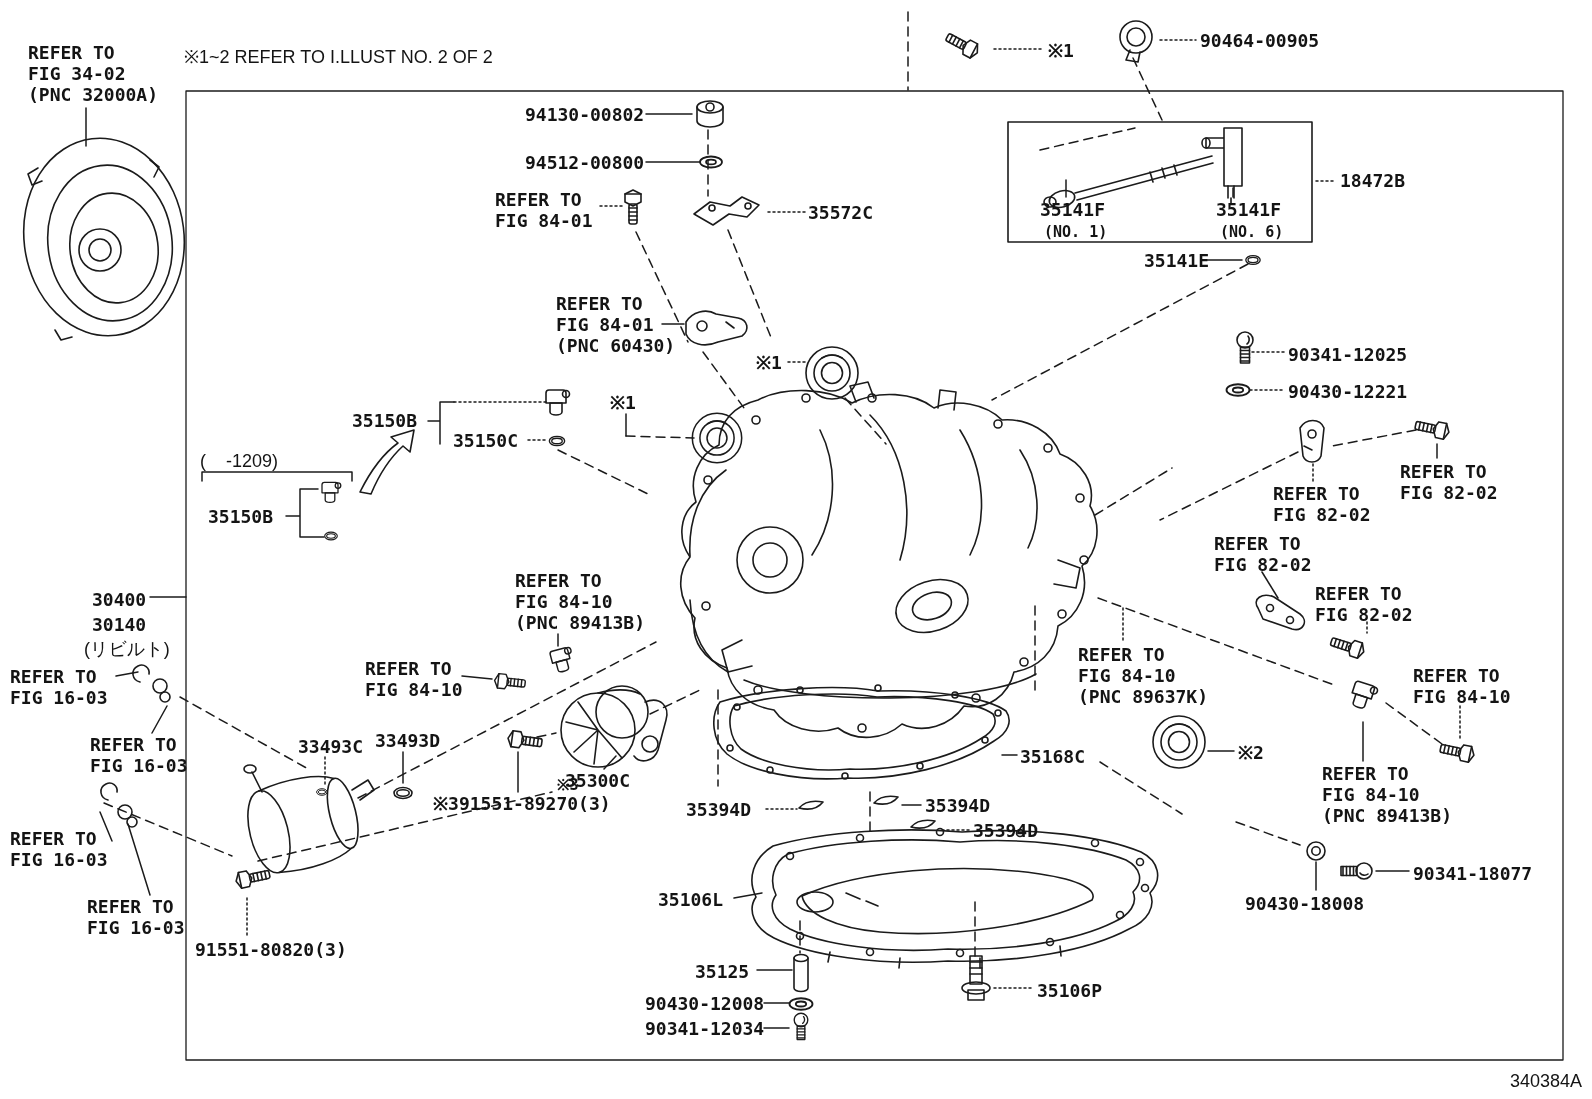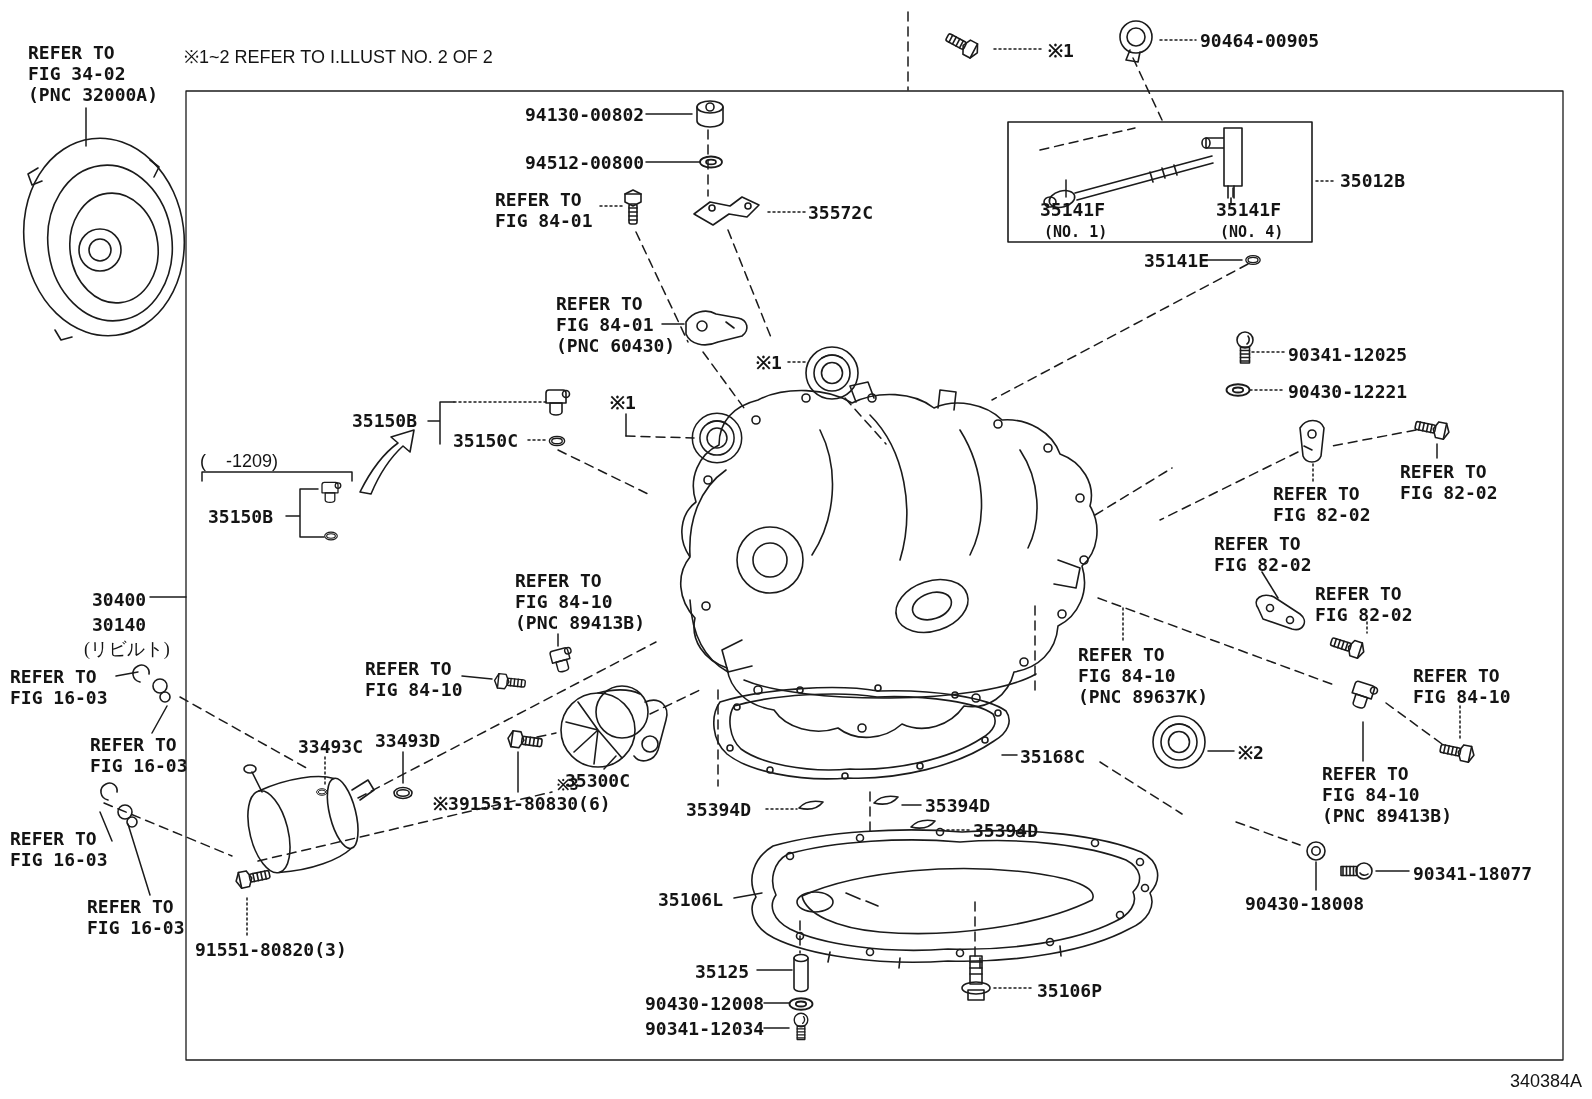--- a/index.html
+++ b/index.html
@@ -343,51 +343,51 @@
 
 <div id="label-layer">
       <div class="lbl ref" style="left: 28px; top: 42px;"><div>REFER TO</div><div>FIG 34-02</div><div>(PNC 32000A)</div></div>
       <div class="lbl note" style="left: 184px; top: 44px;"><div>※1~2 REFER TO I.LLUST NO. 2 OF 2</div></div>
       <div class="lbl pn" style="left: 525px; top: 104px;"><div>94130-00802</div></div>
       <div class="lbl pn" style="left: 525px; top: 152px;"><div>94512-00800</div></div>
       <div class="lbl ref" style="left: 495px; top: 189px;"><div>REFER TO</div><div>FIG 84-01</div></div>
       <div class="lbl pn" style="left: 808px; top: 202px;"><div>35572C</div></div>
       <div class="lbl pn" style="left: 1048px; top: 40px;"><div>※1</div></div>
       <div class="lbl pn" style="left: 1200px; top: 30px;"><div>90464-00905</div></div>
-      <div class="lbl pn" style="left: 1340px; top: 170px;"><div>35012B</div></div>
+      <div class="lbl pn" style="left: 1340px; top: 170px;"><div>18472B</div></div>
       <div class="lbl pn" style="left: 1040px; top: 199px;"><div>35141F</div></div>
       <div class="lbl sub" style="left: 1044px; top: 223px;"><div>(NO. 1)</div></div>
       <div class="lbl pn" style="left: 1216px; top: 199px;"><div>35141F</div></div>
-      <div class="lbl sub" style="left: 1220px; top: 223px;"><div>(NO. 4)</div></div>
+      <div class="lbl sub" style="left: 1220px; top: 223px;"><div>(NO. 6)</div></div>
       <div class="lbl pn" style="left: 1116px; top: 250px; margin-left: 28px;"><div>35141E</div></div>
       <div class="lbl ref" style="left: 556px; top: 293px;"><div>REFER TO</div><div>FIG 84-01</div><div>(PNC 60430)</div></div>
       <div class="lbl pn" style="left: 756px; top: 352px;"><div>※1</div></div>
       <div class="lbl pn" style="left: 1288px; top: 344px;"><div>90341-12025</div></div>
       <div class="lbl pn" style="left: 1288px; top: 381px;"><div>90430-12221</div></div>
       <div class="lbl pn" style="left: 352px; top: 410px;"><div>35150B</div></div>
       <div class="lbl pn" style="left: 453px; top: 430px; text-align: right;"><div>35150C</div></div>
       <div class="lbl pn" style="left: 610px; top: 392px;"><div>※1</div></div>
       <div class="lbl note" style="left: 200px; top: 448px;"><div>(    -1209)</div></div>
       <div class="lbl pn" style="left: 208px; top: 506px;"><div>35150B</div></div>
       <div class="lbl ref" style="left: 1400px; top: 461px;"><div>REFER TO</div><div>FIG 82-02</div></div>
       <div class="lbl ref" style="left: 1273px; top: 483px;"><div>REFER TO</div><div>FIG 82-02</div></div>
       <div class="lbl ref" style="left: 1214px; top: 533px;"><div>REFER TO</div><div>FIG 82-02</div></div>
       <div class="lbl ref" style="left: 1315px; top: 583px;"><div>REFER TO</div><div>FIG 82-02</div></div>
       <div class="lbl pn" style="left: 92px; top: 589px;"><div>30400</div></div>
       <div class="lbl pn" style="left: 92px; top: 614px;"><div>30140</div></div>
-      <div class="lbl note" style="left: 84px; top: 636px; font-family: Liberation Serif, serif;"><div>(リビルト)</div></div>
+      <div class="lbl note" style="left: 84px; top: 636px;"><div>(リビルト)</div></div>
       <div class="lbl ref" style="left: 10px; top: 666px;"><div>REFER TO</div><div>FIG 16-03</div></div>
       <div class="lbl ref" style="left: 90px; top: 734px;"><div>REFER TO</div><div>FIG 16-03</div></div>
       <div class="lbl ref" style="left: 515px; top: 570px;"><div>REFER TO</div><div>FIG 84-10</div><div>(PNC 89413B)</div></div>
       <div class="lbl ref" style="left: 365px; top: 658px;"><div>REFER TO</div><div>FIG 84-10</div></div>
       <div class="lbl ref" style="left: 10px; top: 828px;"><div>REFER TO</div><div>FIG 16-03</div></div>
       <div class="lbl ref" style="left: 87px; top: 896px;"><div>REFER TO</div><div>FIG 16-03</div></div>
       <div class="lbl pn" style="left: 298px; top: 736px;"><div>33493C</div></div>
       <div class="lbl pn" style="left: 375px; top: 730px;"><div>33493D</div></div>
-      <div class="lbl pn" style="left: 433px; top: 793px;"><div>※391551-80830(6)</div></div>
+      <div class="lbl pn" style="left: 433px; top: 793px;"><div>※391551-89270(3)</div></div>
       <div class="lbl sub" style="left: 557px; top: 776px;"><div>※3</div></div>
       <div class="lbl pn" style="left: 565px; top: 770px;"><div>35300C</div></div>
       <div class="lbl ref" style="left: 1078px; top: 644px;"><div>REFER TO</div><div>FIG 84-10</div><div>(PNC 89637K)</div></div>
       <div class="lbl pn" style="left: 1020px; top: 746px;"><div>35168C</div></div>
       <div class="lbl pn" style="left: 1238px; top: 742px;"><div>※2</div></div>
       <div class="lbl pn" style="left: 686px; top: 799px;"><div>35394D</div></div>
       <div class="lbl pn" style="left: 925px; top: 795px;"><div>35394D</div></div>
       <div class="lbl pn" style="left: 973px; top: 820px;"><div>35394D</div></div>
       <div class="lbl pn" style="left: 658px; top: 889px;"><div>35106L</div></div>
       <div class="lbl pn" style="left: 195px; top: 939px;"><div>91551-80820(3)</div></div>

